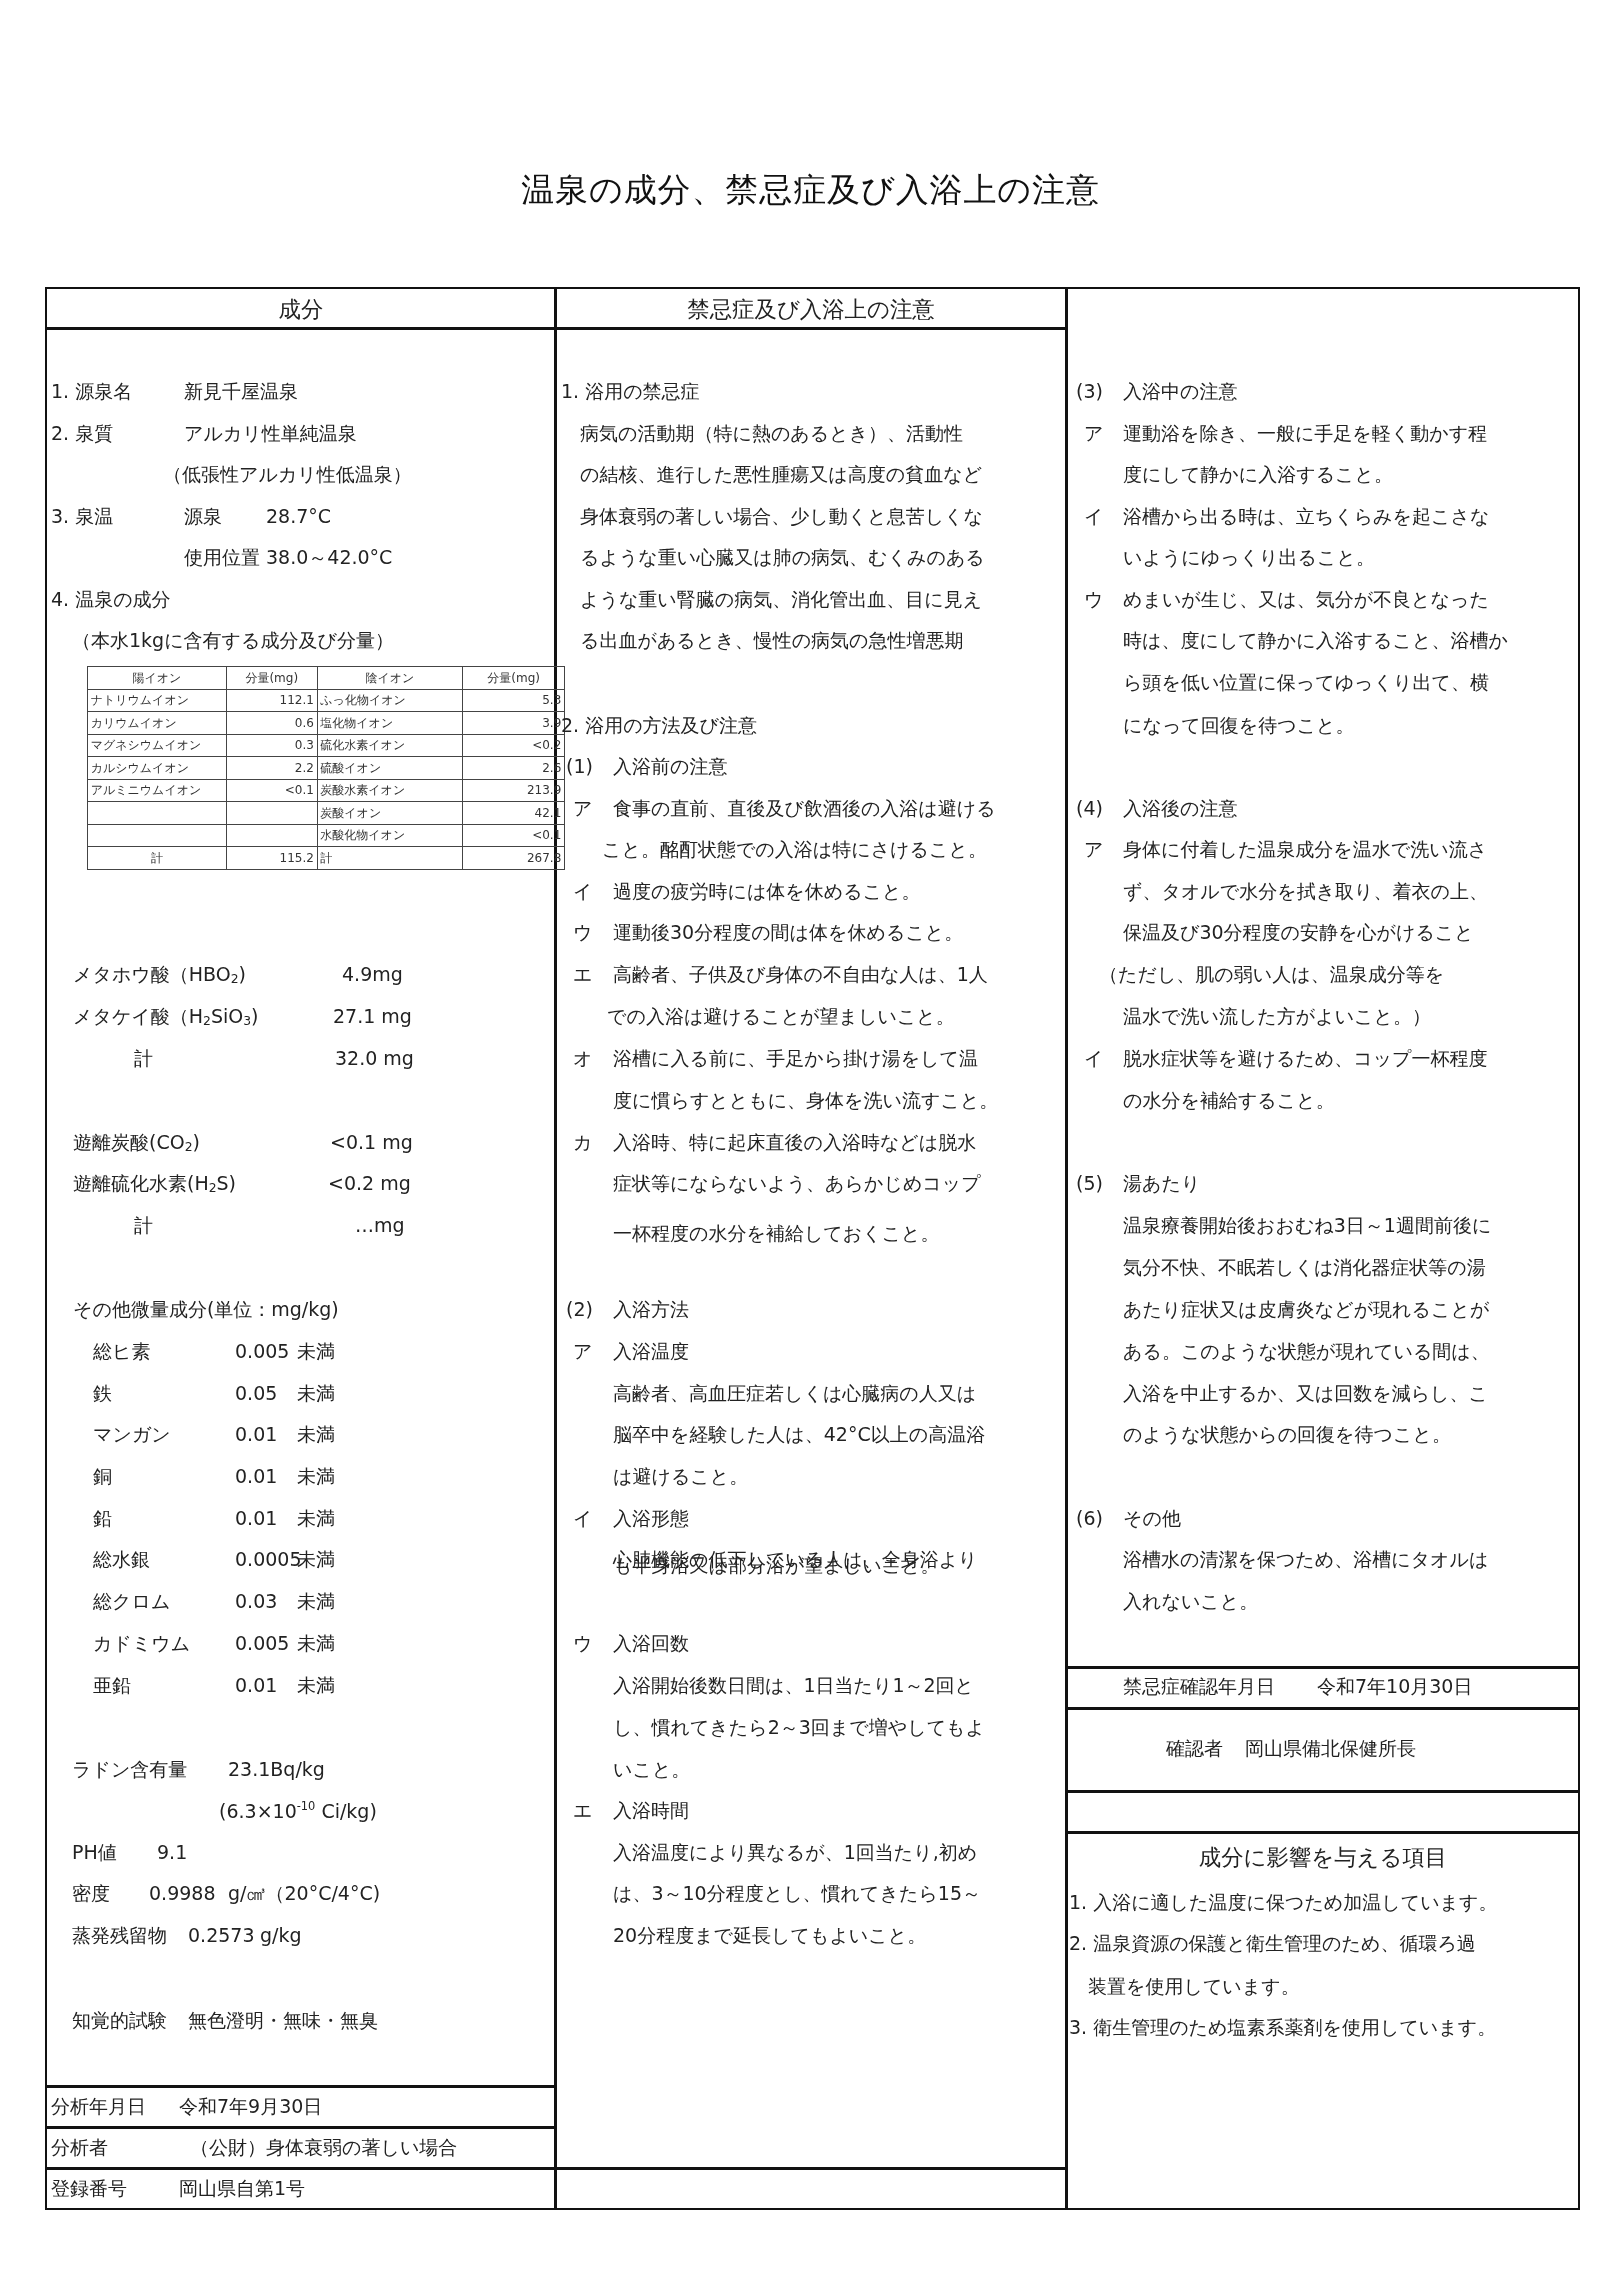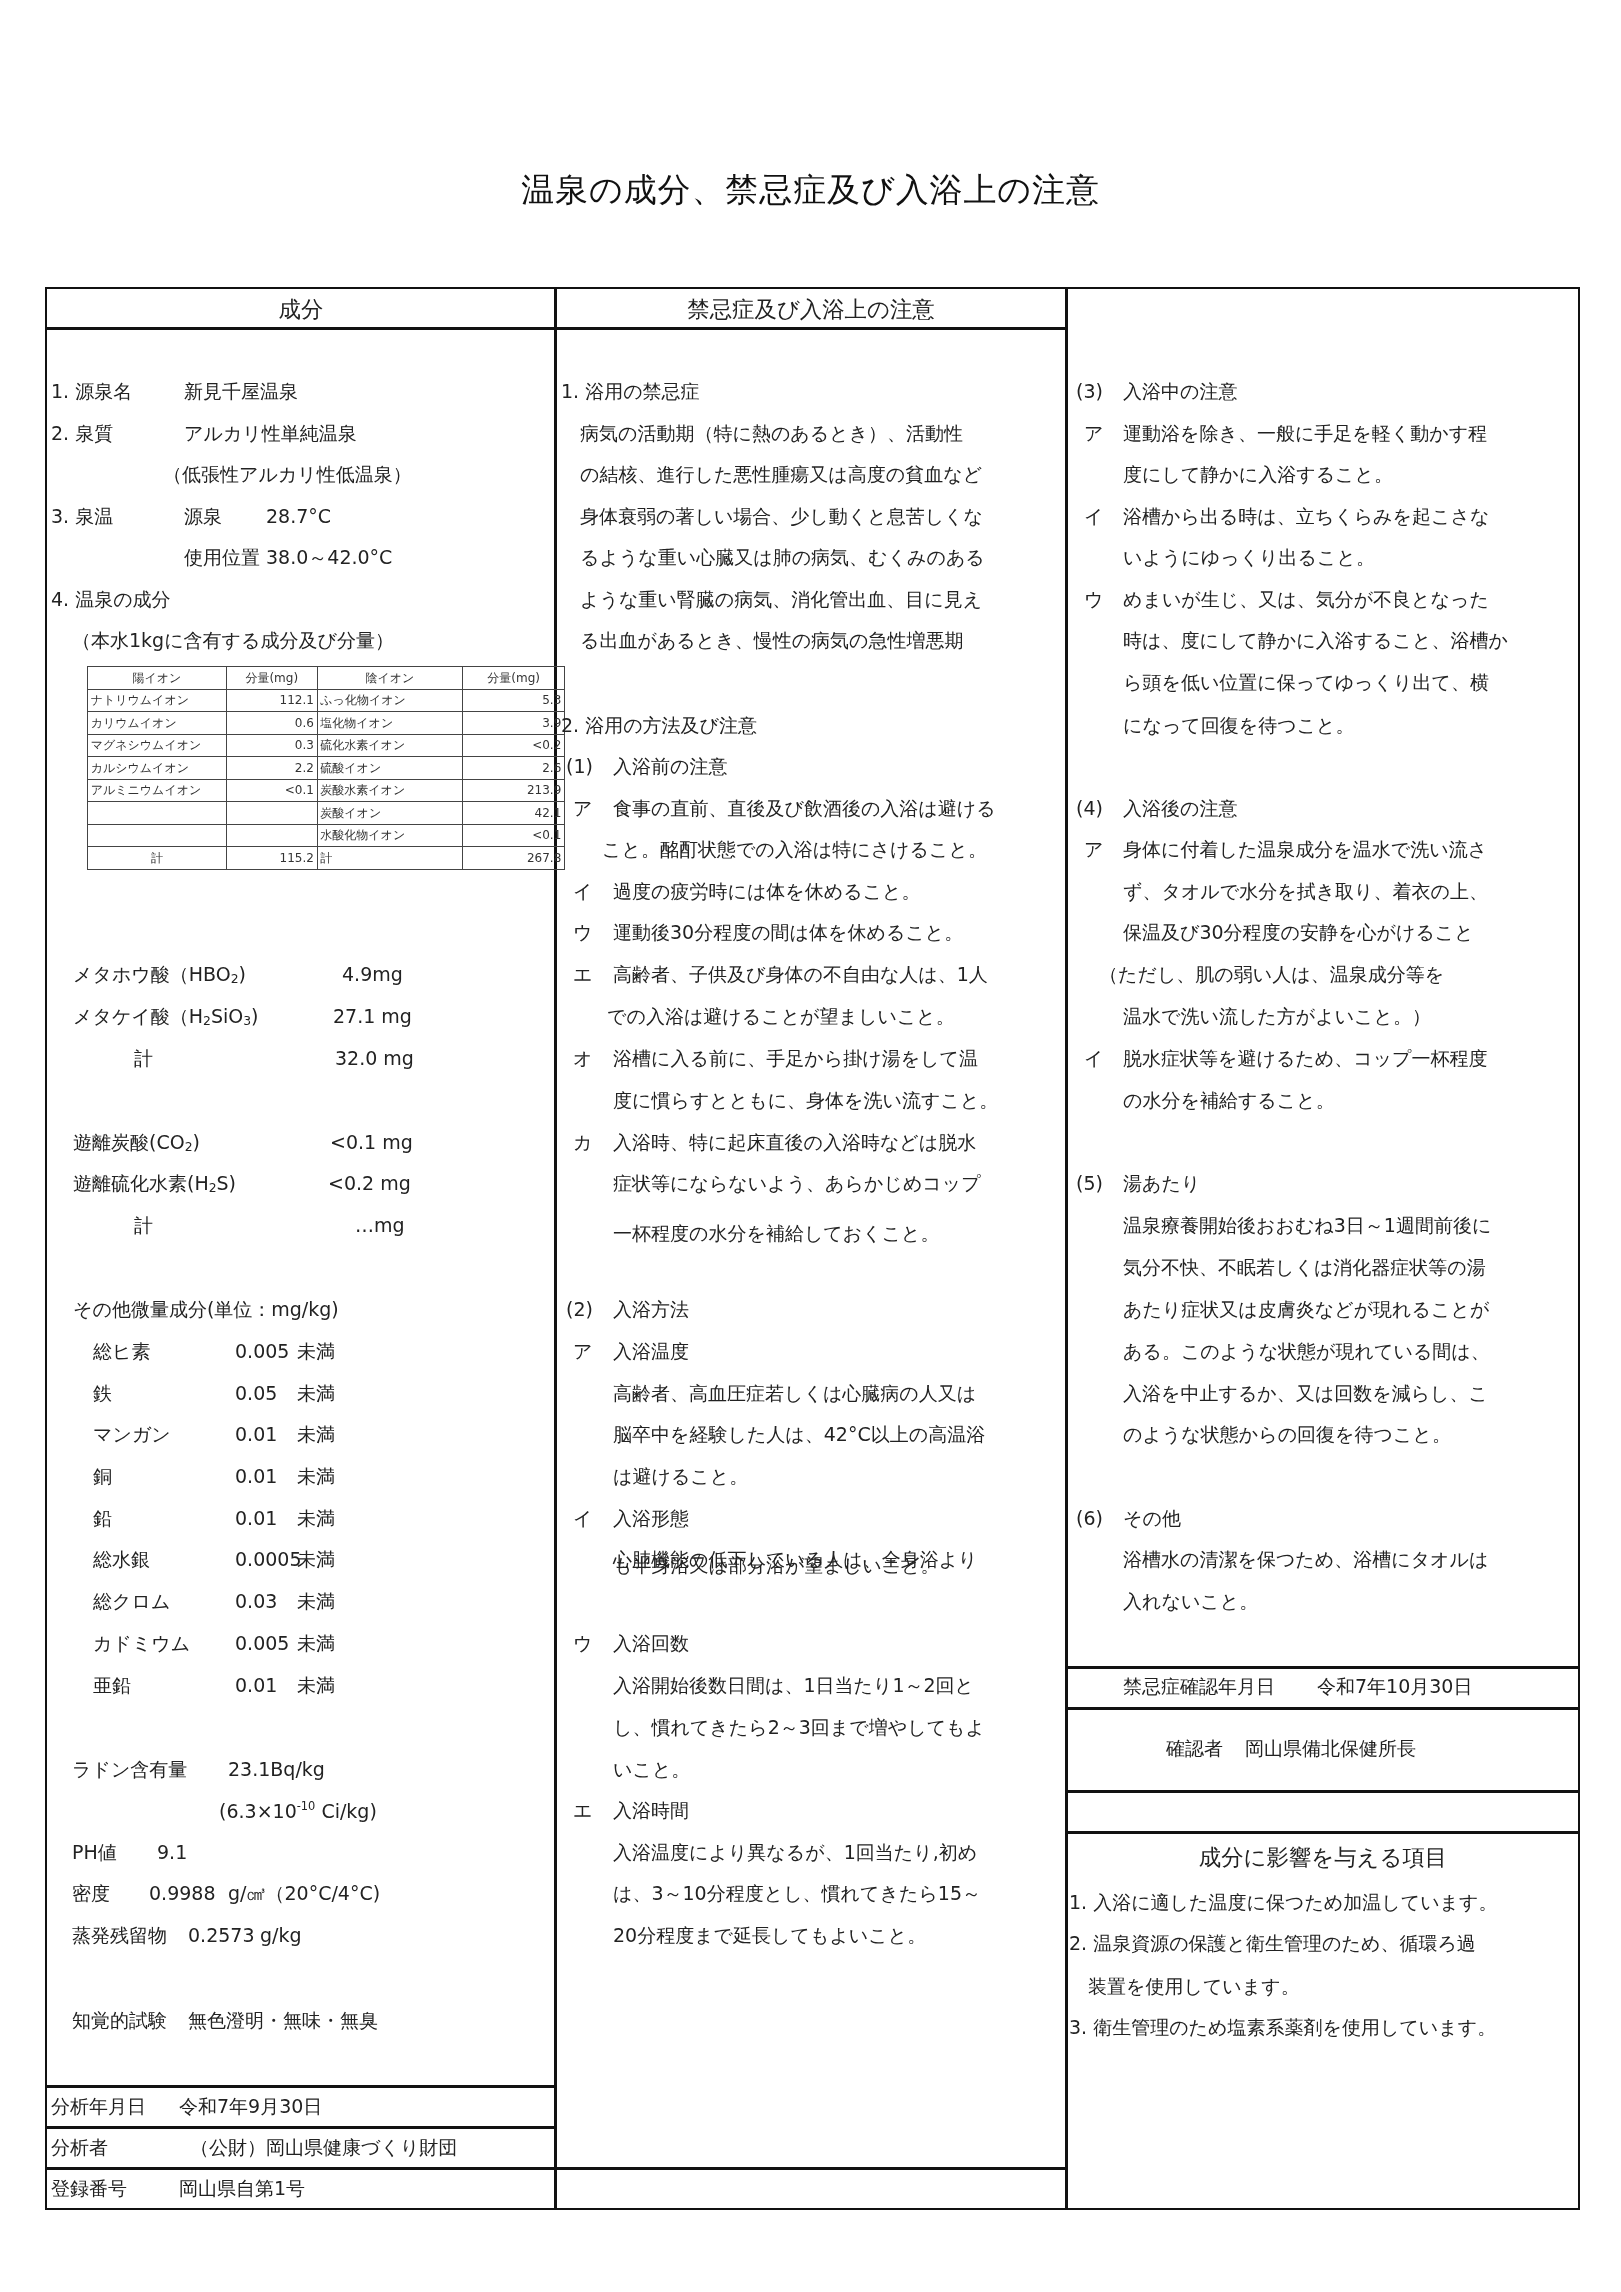--- a/index.html
+++ b/index.html
@@ -211,21 +211,21 @@
   <span class="t" style="left:72px; top:1926px;">蒸発残留物</span>
   <span class="t" style="left:188px; top:1926px;">0.2573</span>
   <span class="t" style="left:260px; top:1926px;">g/kg</span>
 
   <span class="t" style="left:72px; top:2011px;">知覚的試験</span>
   <span class="t" style="left:188px; top:2011px;">無色澄明・無味・無臭</span>
 
   <span class="t" style="left:51px; top:2097px;">分析年月日</span>
   <span class="t" style="left:179px; top:2097px;">令和7年9月30日</span>
   <span class="t" style="left:51px; top:2138px;">分析者</span>
-  <span class="t" style="left:190px; top:2138px;">（公財）岡山県健康づくり財団</span>
+  <span class="t" style="left:190px; top:2138px;">（公財）身体衰弱の著しい場合</span>
   <span class="t" style="left:51px; top:2179px;">登録番号</span>
   <span class="t" style="left:179px; top:2179px;">岡山県自第1号</span>
 </div>
 
 <div>
   <span class="t" style="left:561px; top:382px;">1. 浴用の禁忌症</span>
   <span class="t" style="left:580px; top:424px;">病気の活動期（特に熱のあるとき）、活動性</span>
   <span class="t" style="left:580px; top:465px;">の結核、進行した悪性腫瘍又は高度の貧血など</span>
   <span class="t" style="left:580px; top:507px;">身体衰弱の著しい場合、少し動くと息苦しくな</span>
   <span class="t" style="left:580px; top:548px;">るような重い心臓又は肺の病気、むくみのある</span>

